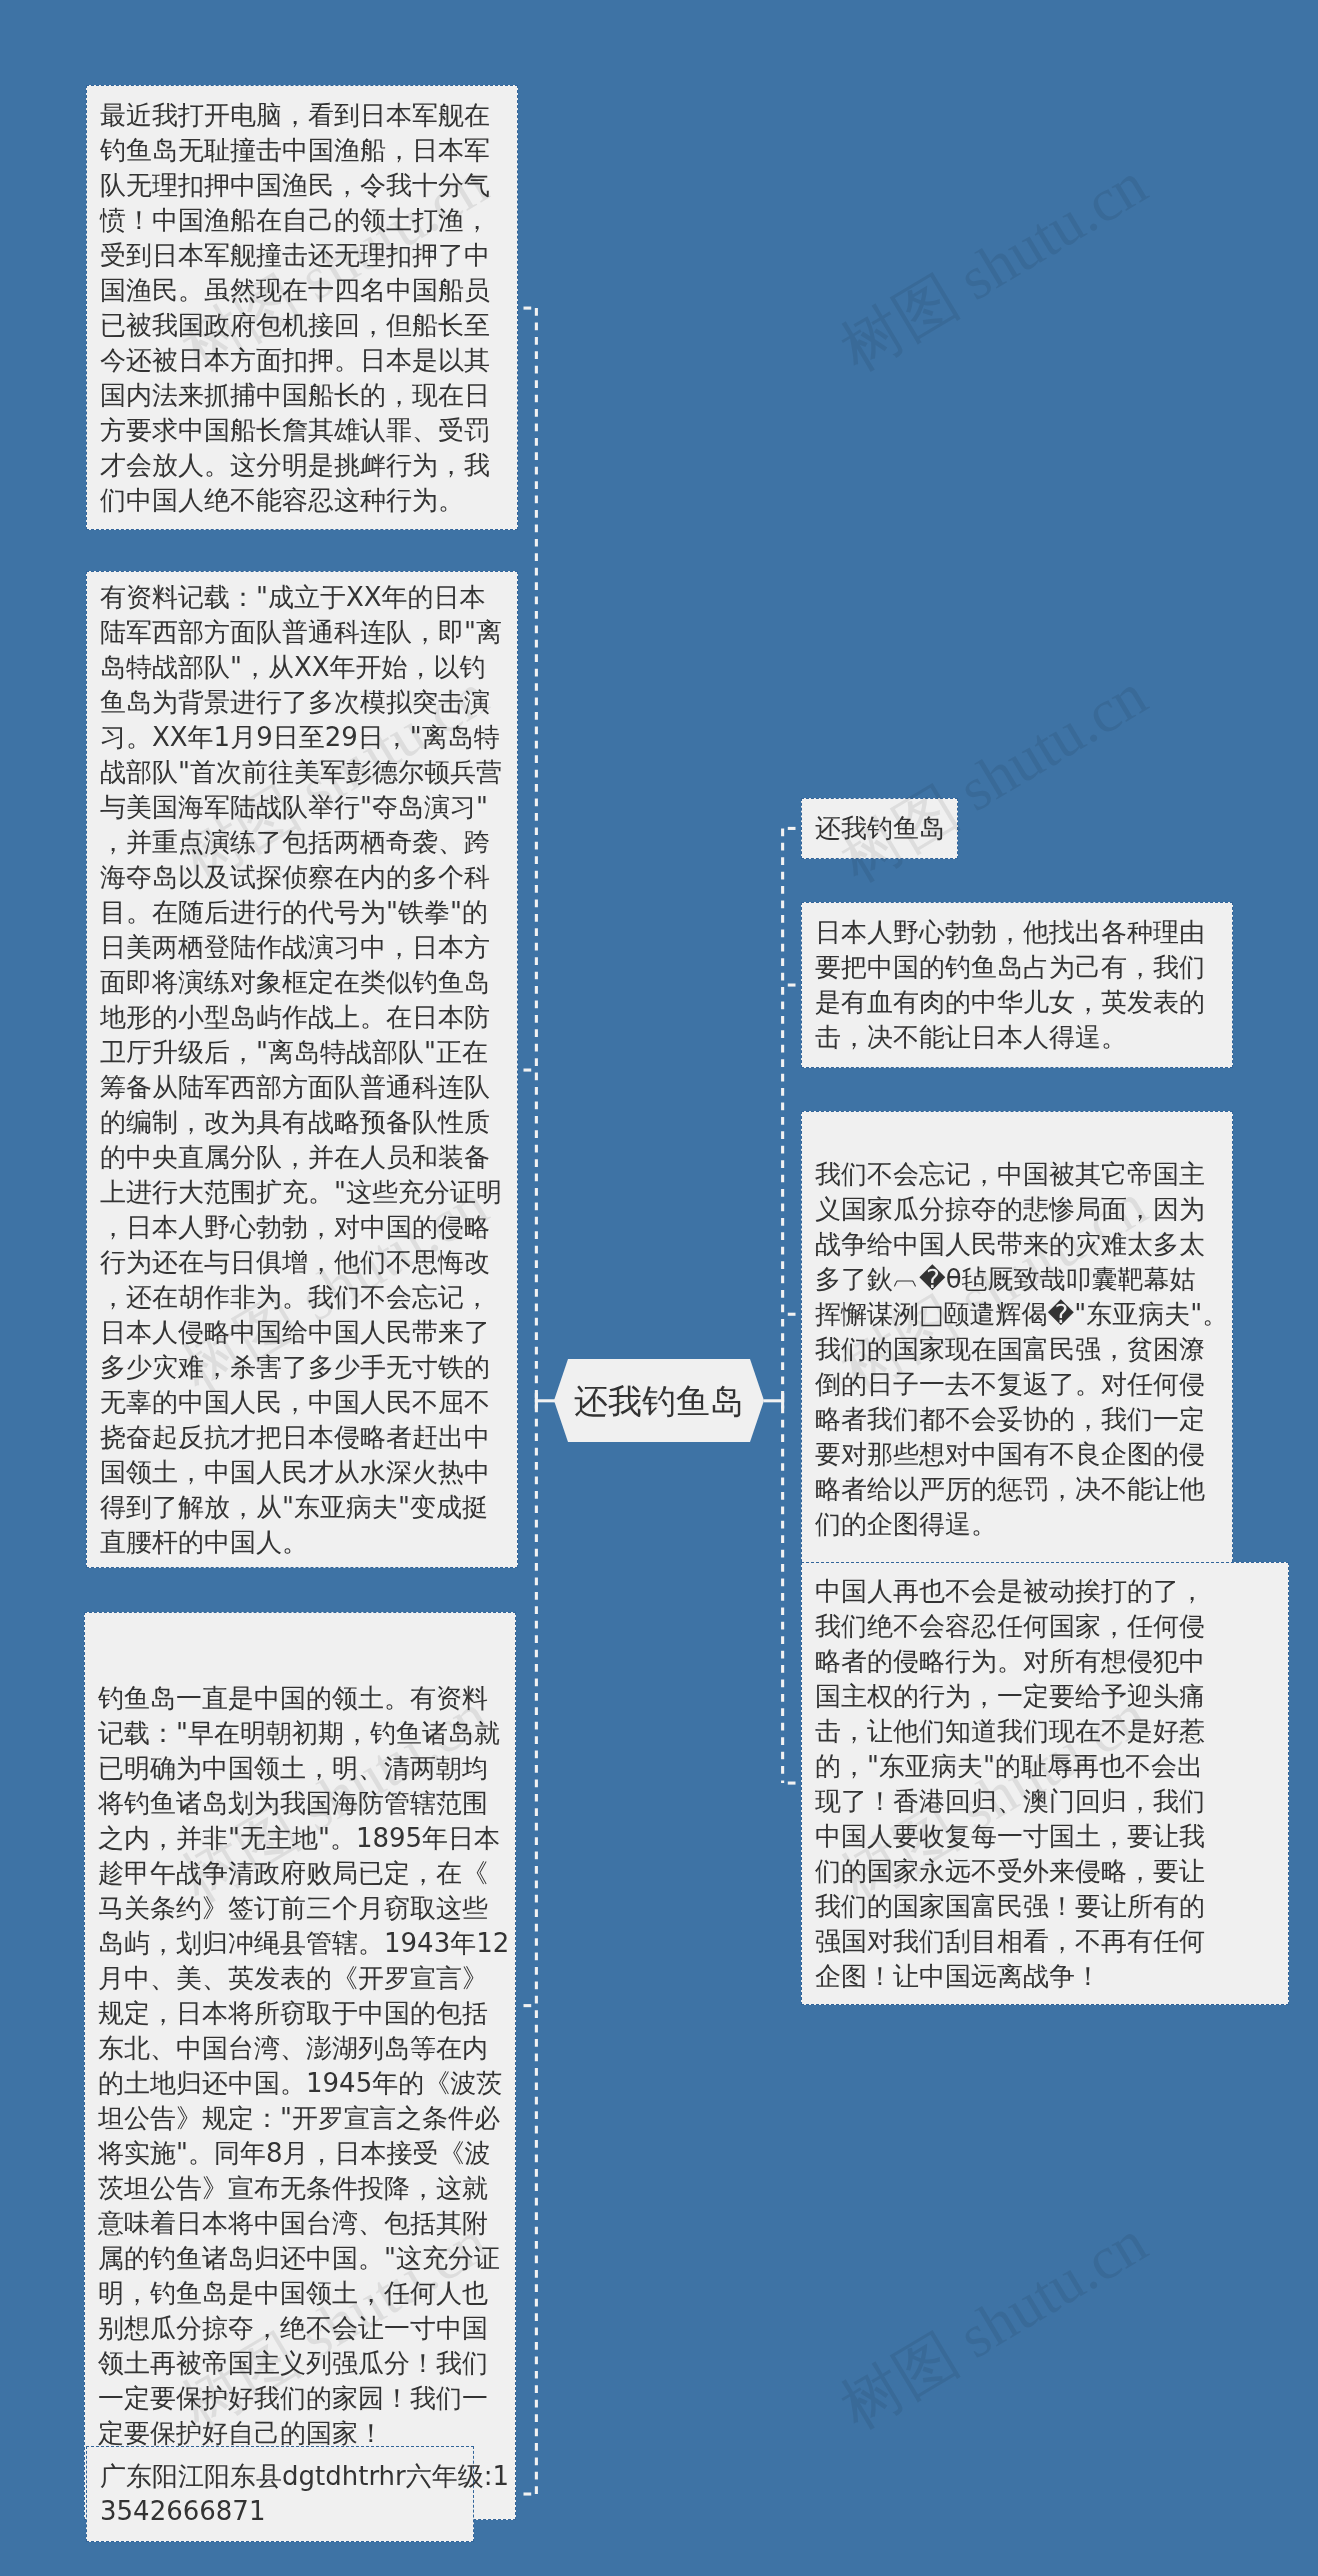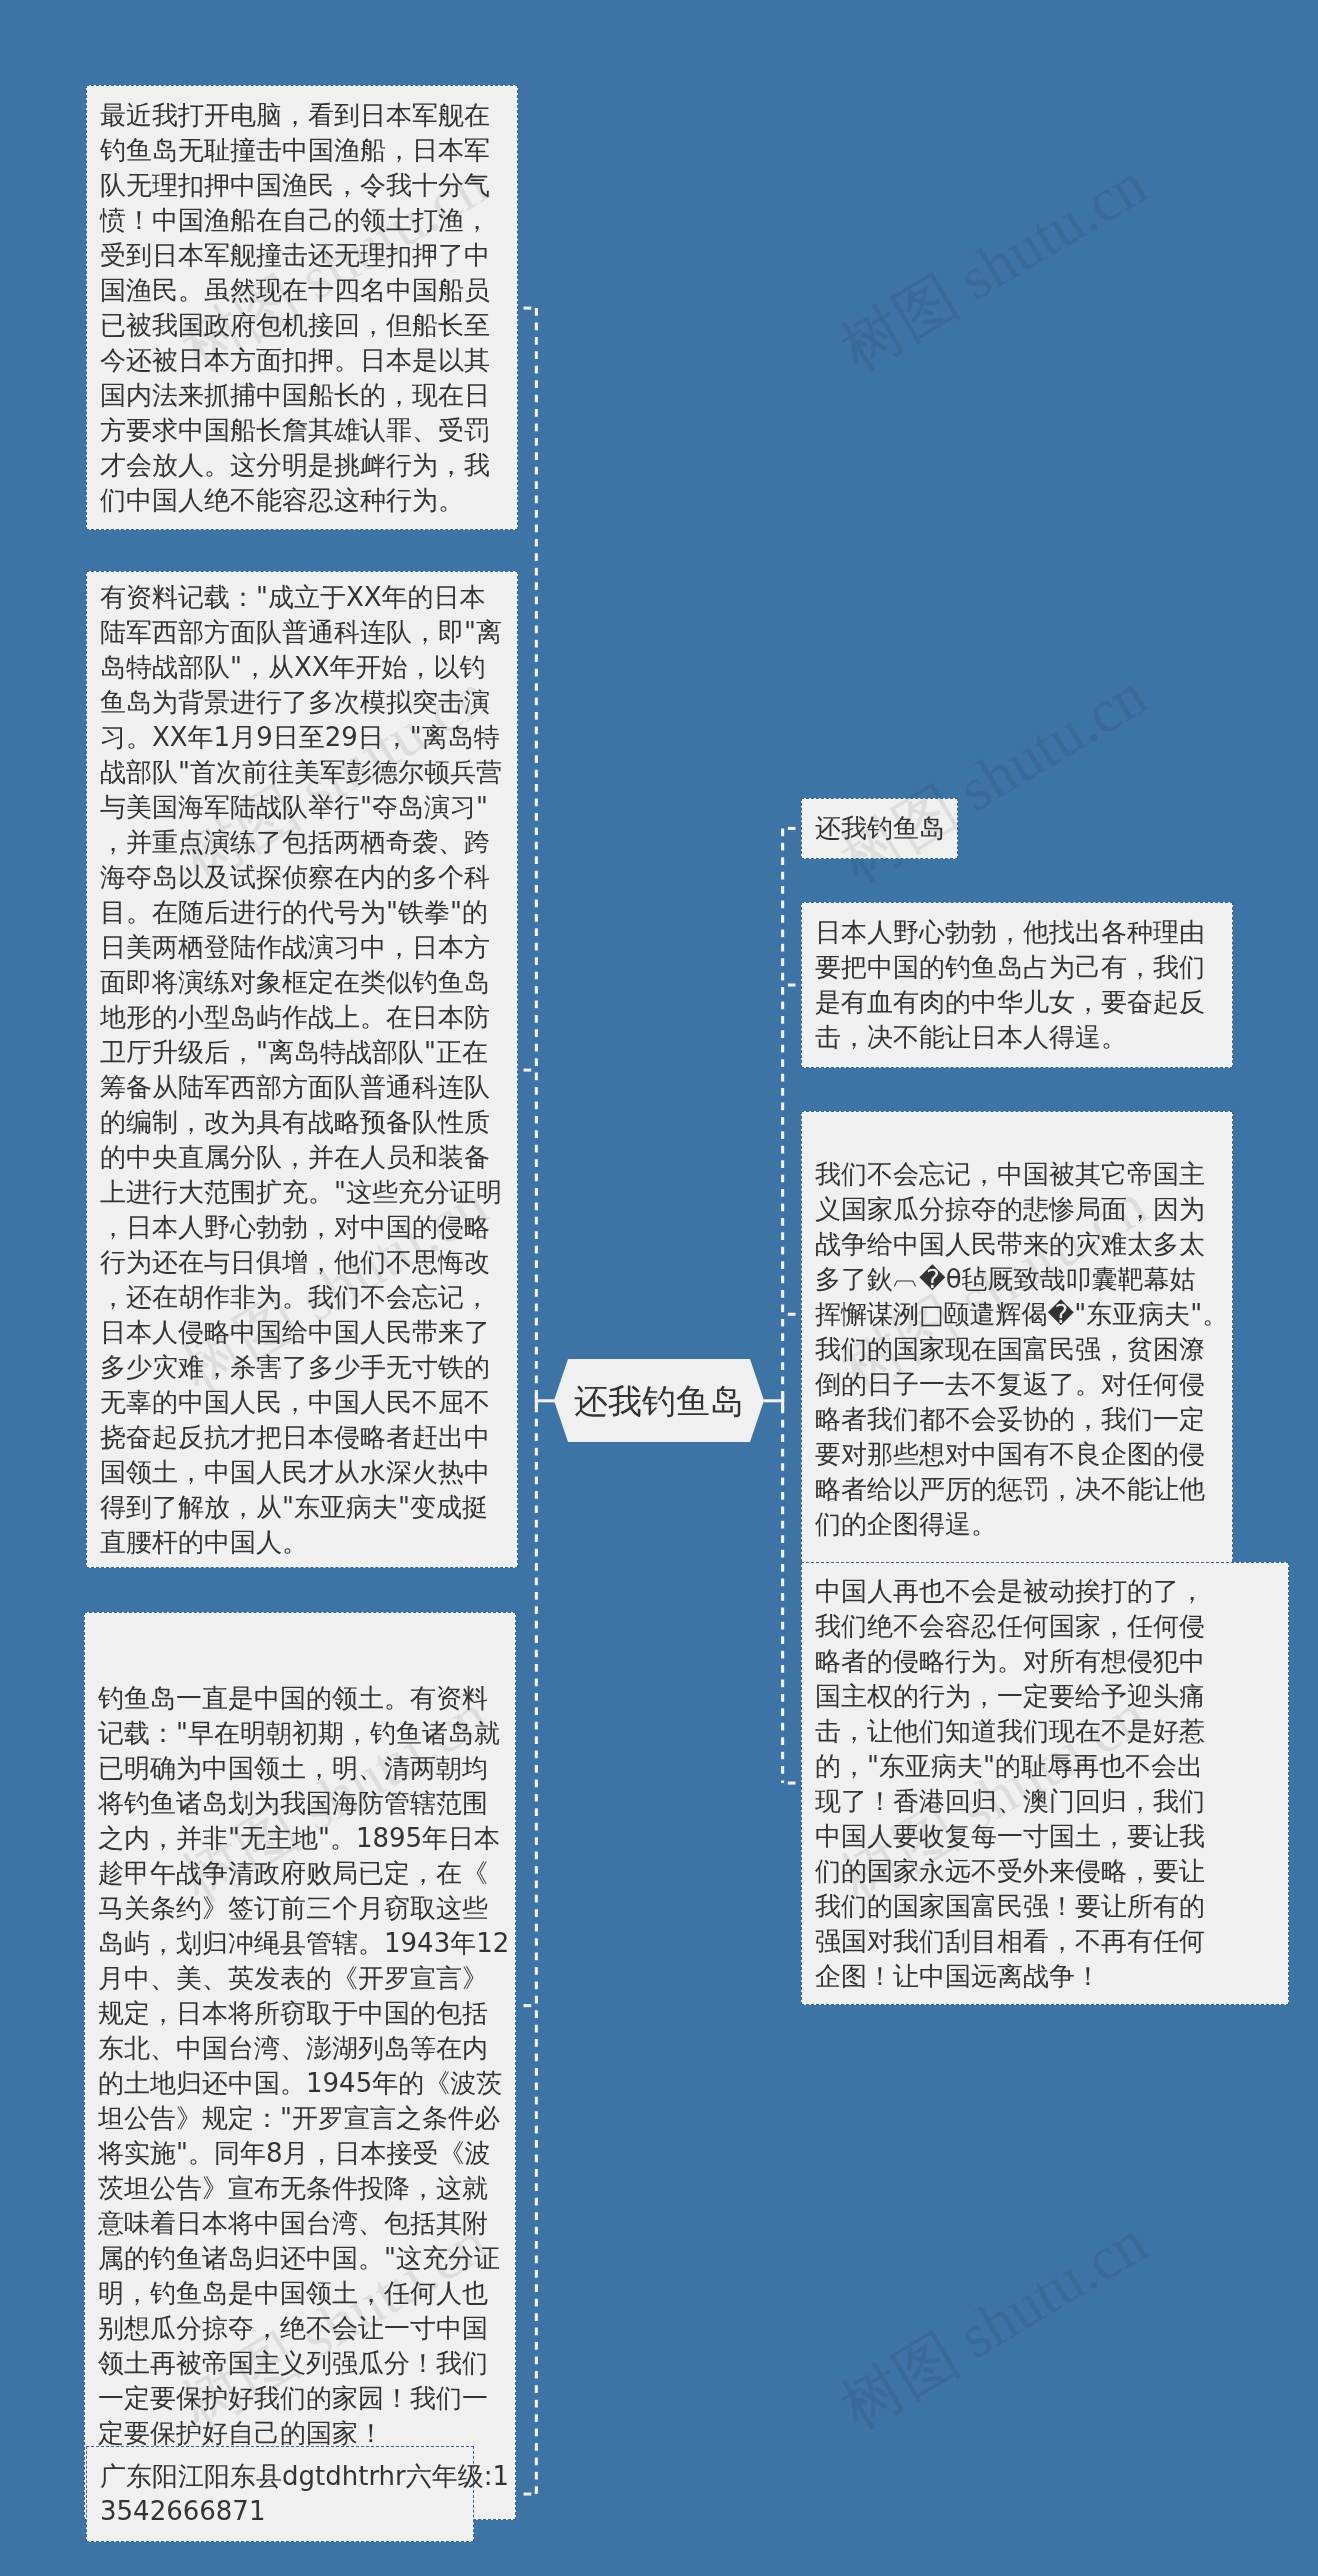--- a/index.html
+++ b/index.html
@@ -163,21 +163,21 @@
   <span class="node-text">广东阳江阳东县dgtdhtrhr六年级:1
 3542666871</span>
 </div>
 
 <div class="node" style="left:801px; top:798px; width:157px; height:61px;">
   <span class="node-text">还我钓鱼岛</span>
 </div>
 <div class="node" style="left:801px; top:902px; width:432px; height:166px;">
   <span class="node-text">日本人野心勃勃，他找出各种理由
 要把中国的钓鱼岛占为己有，我们
-是有血有肉的中华儿女，要奋起反
+是有血有肉的中华儿女，英发表的
 击，决不能让日本人得逞。</span>
 </div>
 <div class="node" style="left:801px; top:1111px; width:432px; height:476px;">
   <span class="node-text">我们不会忘记，中国被其它帝国主
 义国家瓜分掠夺的悲惨局面，因为
 战争给中国人民带来的灾难太多太
 多了鈥︹�θ毡厩致哉叩囊靶幕姑
 挥懈谋洌□颐遣辉偈�"东亚病夫"。
 我们的国家现在国富民强，贫困潦
 倒的日子一去不复返了。对任何侵

